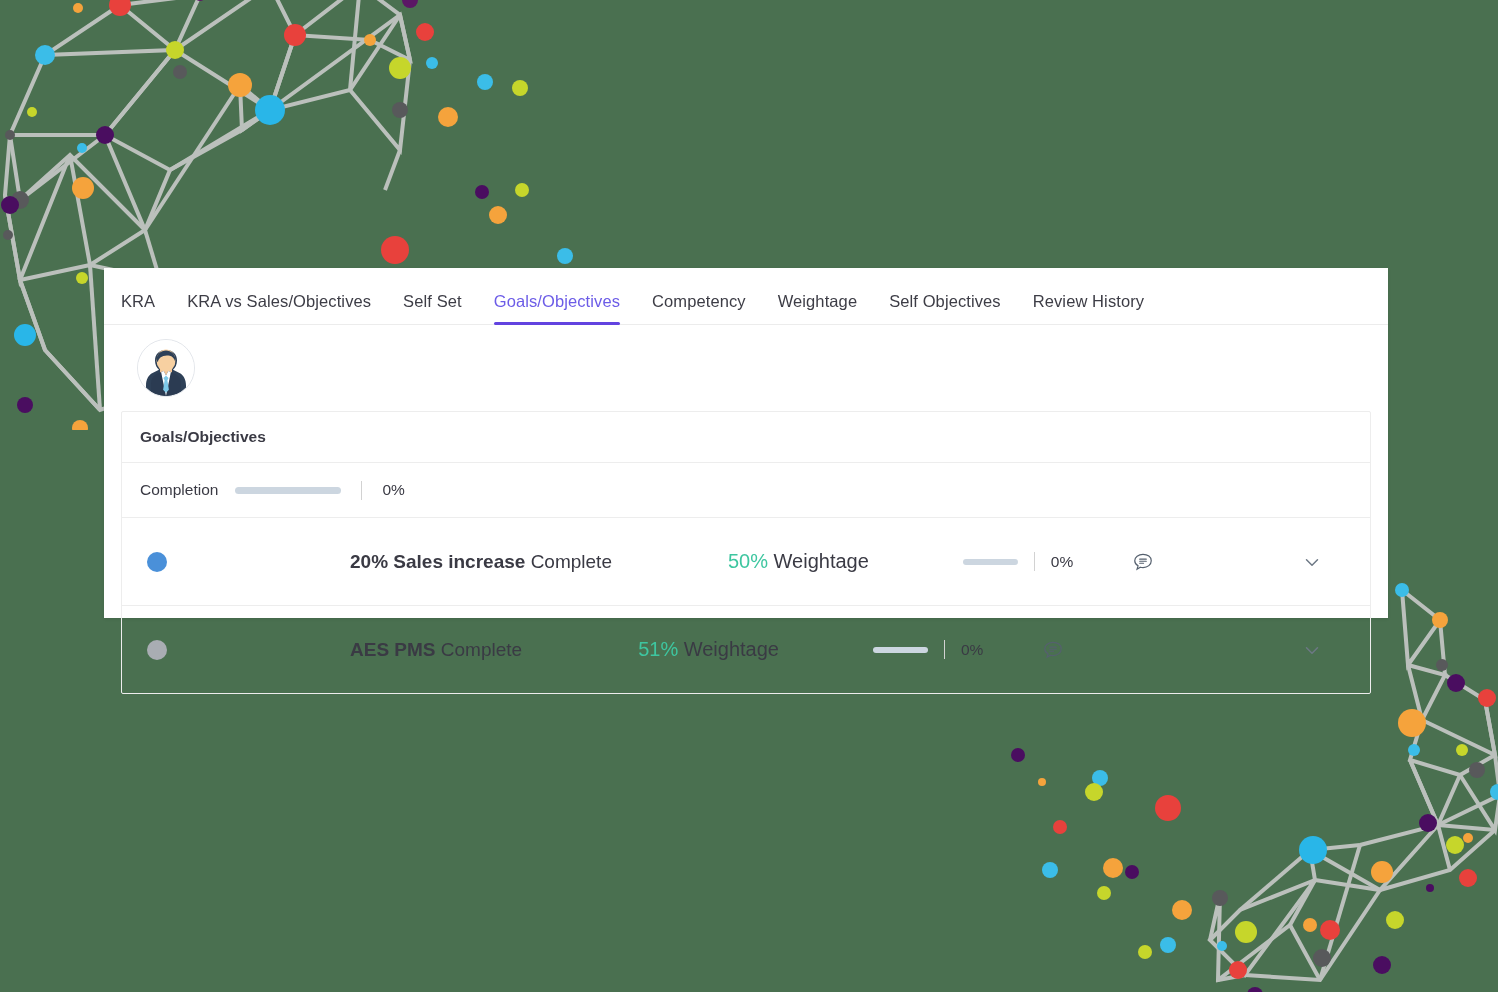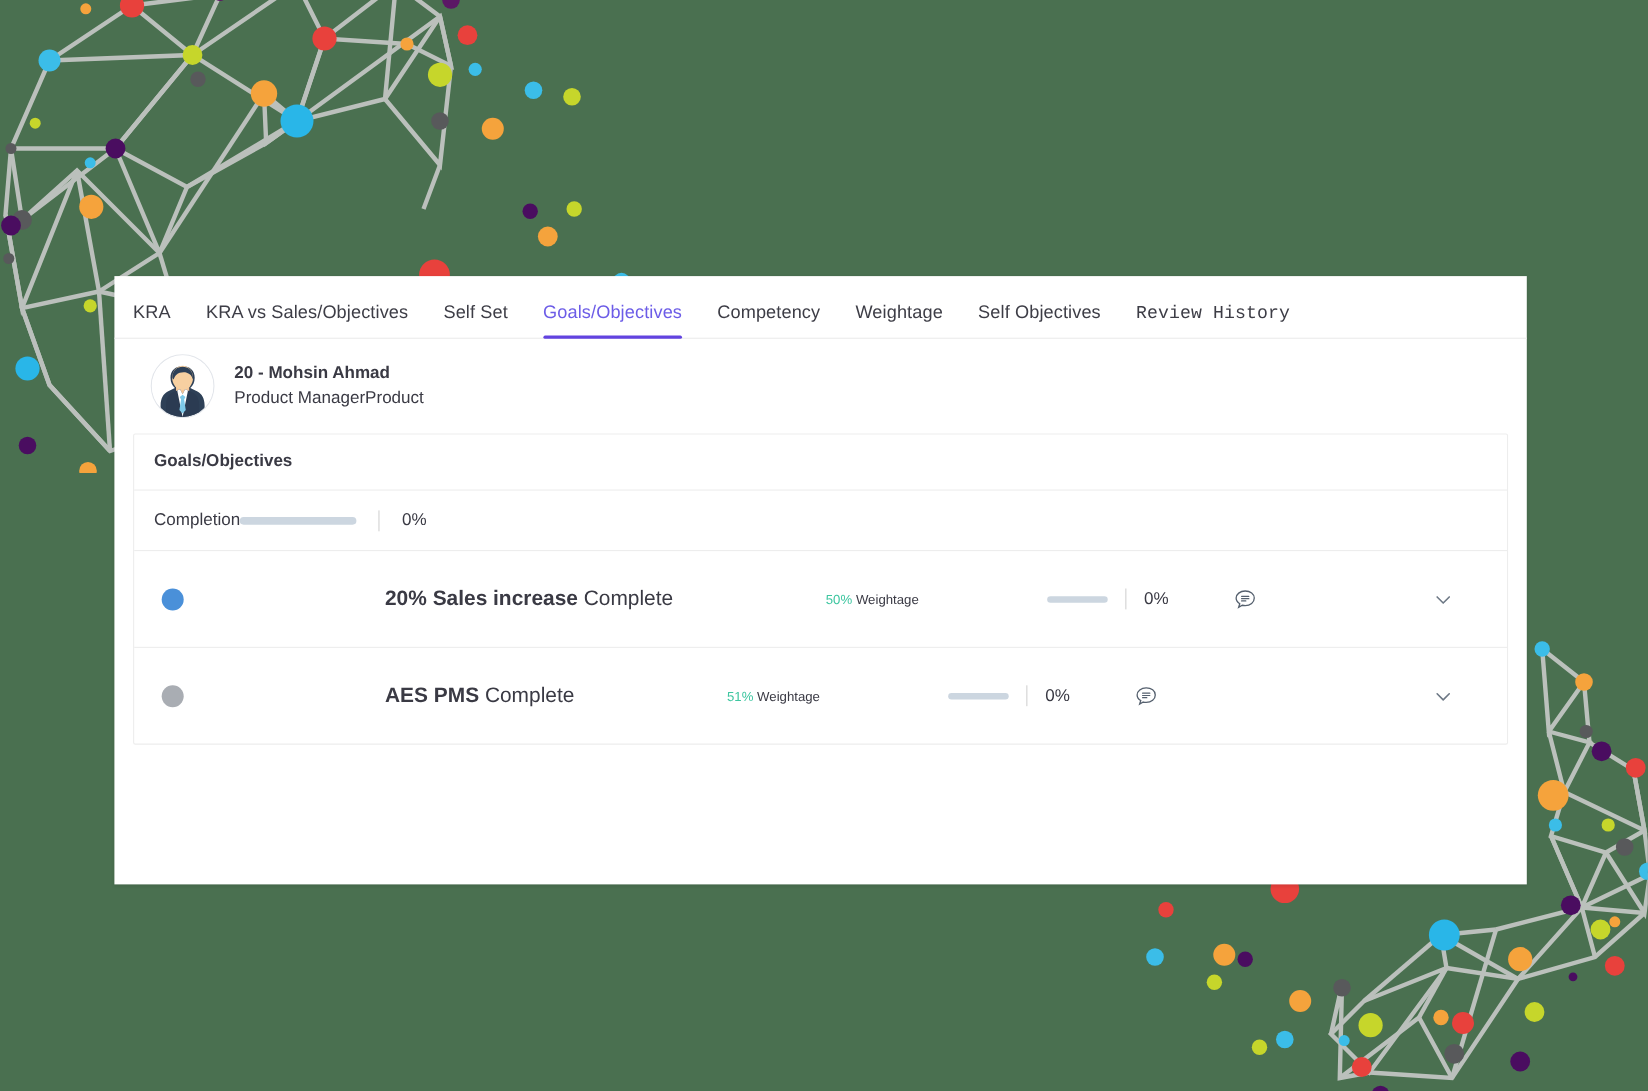--- a/index.html
+++ b/index.html
@@ -20,23 +20,23 @@
     position: absolute;
     pointer-events: none;
   }
   #net-top { left: -30px; top: -40px; width: 620px; height: 470px; }
   #net-bottom { left: 990px; top: 580px; width: 520px; height: 420px; }
 
   
   .card {
     position: absolute;
     left: 104px;
-    top: 251px;
+    top: 268px;
     width: 1284px;
-    height: 553px;
+    height: 350px;
     background: #ffffff;
     box-shadow: 0 1px 3px rgba(0,0,0,.10);
     z-index: 5;
   }
 
   
   .tabs {
     display: flex;
     align-items: flex-end;
     height: 57px;
@@ -47,21 +47,21 @@
   .tab {
     position: relative;
     font-size: 16.5px;
     color: #3d3d46;
     padding: 0 0 13px 0;
     margin-right: 32px;
     white-space: nowrap;
     cursor: pointer;
     letter-spacing: .1px;
   }
-  .tab:last-child { margin-right: 15px; font-family: Liberation Mono, monospace; }
+  .tab:last-child { margin-right: 15px; }
   .tab.active { color: #6c5ce7; }
   .tab.active::after {
     content: "";
     position: absolute;
     left: 0; right: 0; bottom: -1px;
     height: 3px;
     background: #6243e0;
     border-radius: 2px;
   }
 
@@ -112,20 +112,21 @@
   .completion-row {
     height: 54px;
     display: flex;
     align-items: center;
     padding-left: 18px;
     border-bottom: 1px solid #ededed;
   }
   .completion-label {
     font-size: 15.5px;
     color: #3a3a44;
+    margin-right: 17px;
   }
 
   .pbar {
     width: 106px;
     height: 7px;
     border-radius: 4px;
     background: #ccd6e0;
     flex: 0 0 auto;
   }
   .pbar.small { width: 55px; height: 6px; }
@@ -162,25 +163,24 @@
     margin-left: 183px;
     font-size: 19px;
     color: #3a3a44;
     white-space: nowrap;
   }
   .goal-title b { font-weight: bold; }
   .goal-title span { font-weight: normal; }
 
   .weightage {
     margin-left: 116px;
-    font-size: 12px;
+    font-size: 20px;
     color: #3a3a44;
     white-space: nowrap;
     min-width: 130px;
-    text-align: center;
   }
   .weightage .wval { color: #3ec6a0; }
 
   .goal-progress {
     display: flex;
     align-items: center;
     margin-left: 94px;
   }
   .goal-progress .vsep { margin: 0 16px; }
 
@@ -360,24 +360,20 @@
         <circle cx="28" cy="28" r="28" fill="#ffffff"></circle>
         <path d="M28 10c-7 0-11 4.2-11 10.5 0 4 1.6 7.4 4 9.3l-6.5 3.2C10.5 35 8 39.5 8 45.5V56h40V45.5c0-6-2.5-10.5-6.5-12.5L35 29.8c2.4-1.9 4-5.3 4-9.3C39 14.2 35 10 28 10z" fill="#2e4057"></path>
         <path d="M22 24h12v9c0 3.3-2.7 6-6 6s-6-2.7-6-6v-9z" fill="#f2c496"></path>
         <ellipse cx="28" cy="20.5" rx="9.5" ry="11" fill="#f7d0a1"></ellipse>
         <path d="M18.6 20c0-6 4.3-9.6 9.4-9.6S37.4 14 37.4 20c0 1.2-.2 2-.2 2-.6-3.4-2.6-5.4-5.4-6.2-3-.9-7-.3-9.4 1.8-1.3 1.1-2.1 2.6-2.5 4.4 0 0-1.3-.8-1.3-2z" fill="#2e4057"></path>
         <path d="M19.5 33.5l6.2-2.6 2.3 4.6 2.3-4.6 6.2 2.6c4 1.6 6.5 5.6 6.5 11.2V56H13V44.7c0-5.6 2.5-9.6 6.5-11.2z" fill="#2b3b52"></path>
         <path d="M25.7 30.9L28 35.5l2.3-4.6 2.6 1.1L28 56l-4.9-23.9z" fill="#ffffff"></path>
         <path d="M28 35.8l2.6 2.2-1.2 2.2 1.5 9.6-2.9 3-2.9-3 1.5-9.6-1.2-2.2z" fill="#7ec9e8"></path>
       </svg>
     </div>
-    <div class="emp-text">
-      <div class="emp-name">20 - Mohsin Ahmad</div>
-      <div class="emp-role">Product ManagerProduct</div>
-    </div>
   </div>
 
   <div class="panel">
 
     <div class="panel-head">Goals/Objectives</div>
 
     <div class="completion-row">
       <span class="completion-label">Completion</span>
       <div class="pbar"></div>
       <div class="vsep"></div>

